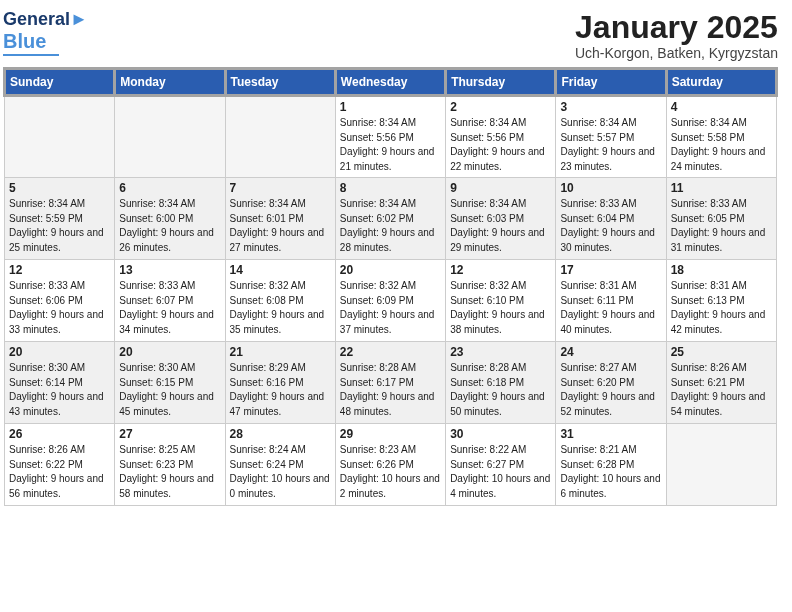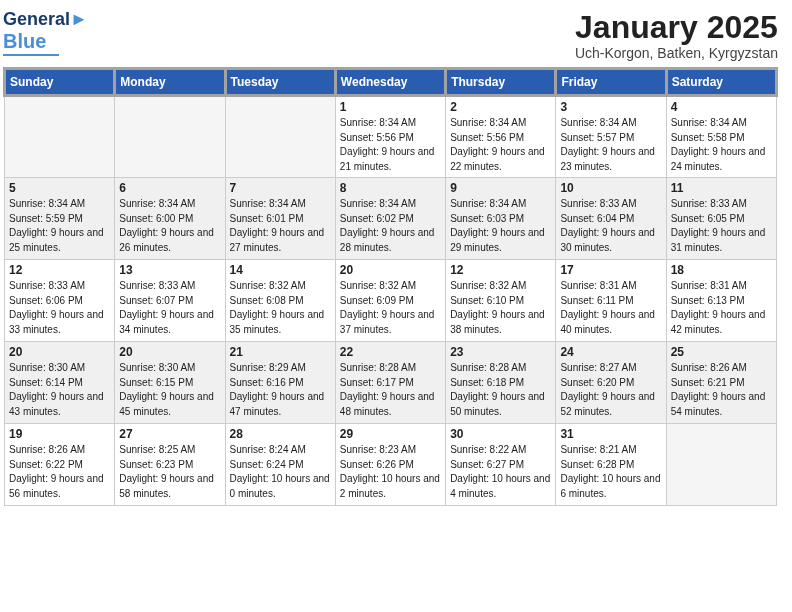--- a/index.html
+++ b/index.html
@@ -233,21 +233,21 @@
             <span class="day-number">24</span>
             <div class="day-info">Sunrise: 8:27 AM<br>Sunset: 6:20 PM<br>Daylight: 9 hours and 52 minutes.</div>
           </td>
           <td>
             <span class="day-number">25</span>
             <div class="day-info">Sunrise: 8:26 AM<br>Sunset: 6:21 PM<br>Daylight: 9 hours and 54 minutes.</div>
           </td>
         </tr>
         <tr>
           <td>
-            <span class="day-number">19</span>
+            <span class="day-number">26</span>
             <div class="day-info">Sunrise: 8:26 AM<br>Sunset: 6:22 PM<br>Daylight: 9 hours and 56 minutes.</div>
           </td>
           <td>
             <span class="day-number">27</span>
             <div class="day-info">Sunrise: 8:25 AM<br>Sunset: 6:23 PM<br>Daylight: 9 hours and 58 minutes.</div>
           </td>
           <td>
             <span class="day-number">28</span>
             <div class="day-info">Sunrise: 8:24 AM<br>Sunset: 6:24 PM<br>Daylight: 10 hours and 0 minutes.</div>
           </td>

